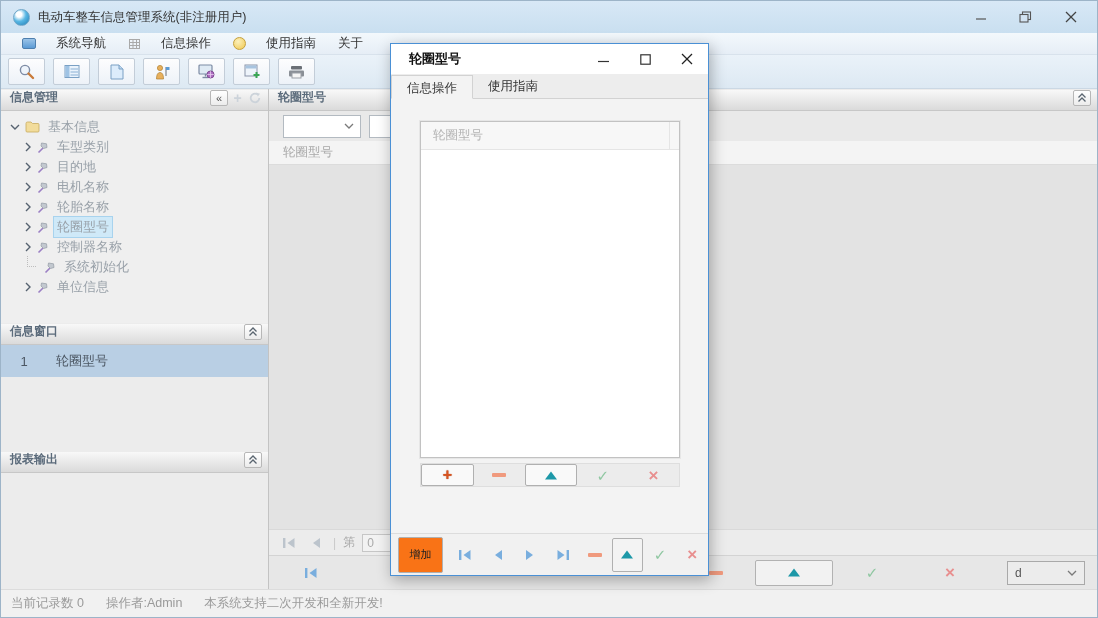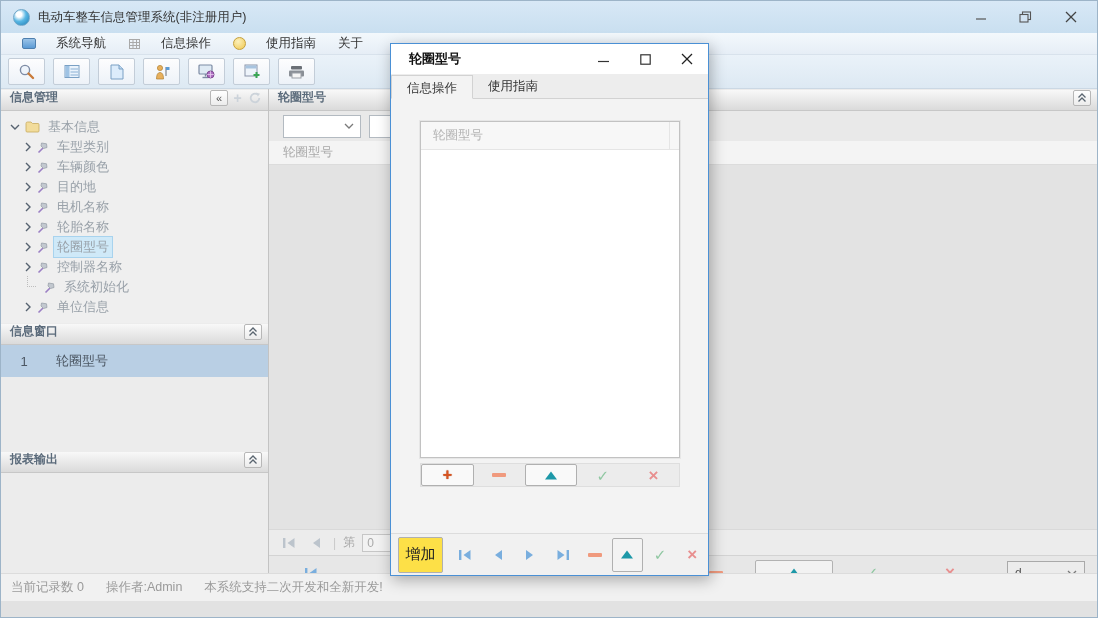--- a/index.html
+++ b/index.html
@@ -74,21 +74,21 @@
   .pageinput{width:36px;height:18px;border:1px solid #c6c6c6;background:#f2f2f2;color:#a9a9a9;
              font-size:12px;padding-left:4px;font-family:inherit}
   .btmbar{height:34px;background:#e7e7e7;border-top:1px solid #d3d3d3;display:flex;
           align-items:center;padding-right:12px;flex:none}
   .fbtn{width:78px;height:26px;display:flex;align-items:center;justify-content:center}
   .bordered{background:#f2f2f2;border:1px solid #b2b2b2;border-radius:2px}
   .select{width:78px;height:24px;background:#ececec;border:1px solid #a9a9a9;display:flex;
           align-items:center;padding:0 7px;color:#555;margin-left:18px}
   .select .sp{flex:1}
   
-  .statusbar{position:absolute;left:0;right:0;bottom:16px;height:28px;background:#f1f1f1;
+  .statusbar{position:absolute;left:0;right:0;bottom:0;height:28px;background:#f1f1f1;
              border-top:1px solid #dcdcdc;display:flex;align-items:center;color:#9a9a9a;font-size:12.5px}
   .statusbar span{margin-left:22px}
   .statusbar span:first-child{margin-left:10px}
   
   .dialog{position:absolute;left:389px;top:42px;width:319px;height:533px;background:#f3f3f3;
           border:1px solid #4a90d5;box-shadow:2px 4px 14px rgba(0,0,0,.3);display:flex;flex-direction:column}
   .dlg-title{height:30px;background:#fff;display:flex;align-items:center;padding-left:18px;flex:none}
   .dlg-title .t{font-weight:bold;font-size:13px;color:#111}
   .dlg-ctrls{margin-left:auto;display:flex}
   .dlg-btn{width:42px;height:28px;display:flex;align-items:center;justify-content:center}
@@ -105,22 +105,22 @@
   .loading{position:absolute;left:50%;top:180px;transform:translateX(-50%);display:flex;
            align-items:center;gap:8px;background:#fafafa;border:1px solid #cfcfcf;
            padding:7px 12px;color:#333;font-size:12.5px;white-space:nowrap}
   .spinner{width:13px;height:13px;border:2px dotted #8f8f8f;border-radius:50%;flex:none}
   .dstrip{position:absolute;left:29px;top:364px;width:260px;height:24px;background:#ececec;
           border:1px solid #dedede;display:flex}
   .sbtn{flex:1;display:flex;align-items:center;justify-content:center}
   .sbtn.bordered{background:#f9f9f9;border:1px solid #b0b0b0;border-radius:2px}
   .dlg-bottom{height:42px;border-top:1px solid #dcdcdc;background:#f1f1f1;display:flex;
               align-items:center;padding-left:7px;flex:none}
-  .addbtn{width:47px;height:36px;background:#fde047;border:1px solid #b0b0b0;border-radius:2px;
-          display:flex;align-items:center;justify-content:center;font-size:15px;color:#222}
+  .addbtn{width:47px;height:36px;background:#f97316;border:1px solid #b0b0b0;border-radius:2px;
+          display:flex;align-items:center;justify-content:center;font-size:11px;color:#222}
   .dnav{width:33px;height:36px;display:flex;align-items:center;justify-content:center;margin-left:1px}
   .dnav.bordered{background:#f3f3f3;border:1px solid #b0b0b0;border-radius:2px;height:34px}
   
   .g-plus{color:#d8531f;font-size:16px;font-weight:bold;line-height:1;text-shadow:0 0 1px #a33b12}
   .g-minus{width:14px;height:4px;background:#f09a7e;border-radius:1px}
   .g-check{color:#8fc7a1;font-size:15px;font-weight:bold;line-height:1}
   .g-cross{color:#e88f8f;font-size:17px;font-weight:bold;line-height:1}
   .blue path,.blue rect{fill:#79aede}
   .gray path,.gray rect{fill:#bcc4cc}
 </style>
@@ -269,30 +269,20 @@
         <span class="tlabel">车型类别</span>
       </div>
       <div class="trow child">
         <svg width="6" height="10" viewBox="0 0 6 10">
             <path d="M1 1 L5 5 L1 9" fill="none" stroke="#566270" stroke-width="1.4"></path>
           </svg>
         <svg width="13" height="13" viewBox="0 0 13 13">
             <path d="M2.5 11.5 L7 7" stroke="#9b7fc4" stroke-width="1.6"></path>
             <path d="M5.5 2 L10.5 2.8 L11 6.5 L7.5 7.5 L5 5 Z" fill="#c2c8cf" stroke="#9aa2ab" stroke-width="0.8"></path>
           </svg>
-        <span class="tlabel">车辆颜色</span>
-      </div>
-      <div class="trow child">
-        <svg width="6" height="10" viewBox="0 0 6 10">
-            <path d="M1 1 L5 5 L1 9" fill="none" stroke="#566270" stroke-width="1.4"></path>
-          </svg>
-        <svg width="13" height="13" viewBox="0 0 13 13">
-            <path d="M2.5 11.5 L7 7" stroke="#9b7fc4" stroke-width="1.6"></path>
-            <path d="M5.5 2 L10.5 2.8 L11 6.5 L7.5 7.5 L5 5 Z" fill="#c2c8cf" stroke="#9aa2ab" stroke-width="0.8"></path>
-          </svg>
         <span class="tlabel">目的地</span>
       </div>
       <div class="trow child">
         <svg width="6" height="10" viewBox="0 0 6 10">
             <path d="M1 1 L5 5 L1 9" fill="none" stroke="#566270" stroke-width="1.4"></path>
           </svg>
         <svg width="13" height="13" viewBox="0 0 13 13">
             <path d="M2.5 11.5 L7 7" stroke="#9b7fc4" stroke-width="1.6"></path>
             <path d="M5.5 2 L10.5 2.8 L11 6.5 L7.5 7.5 L5 5 Z" fill="#c2c8cf" stroke="#9aa2ab" stroke-width="0.8"></path>
           </svg>

